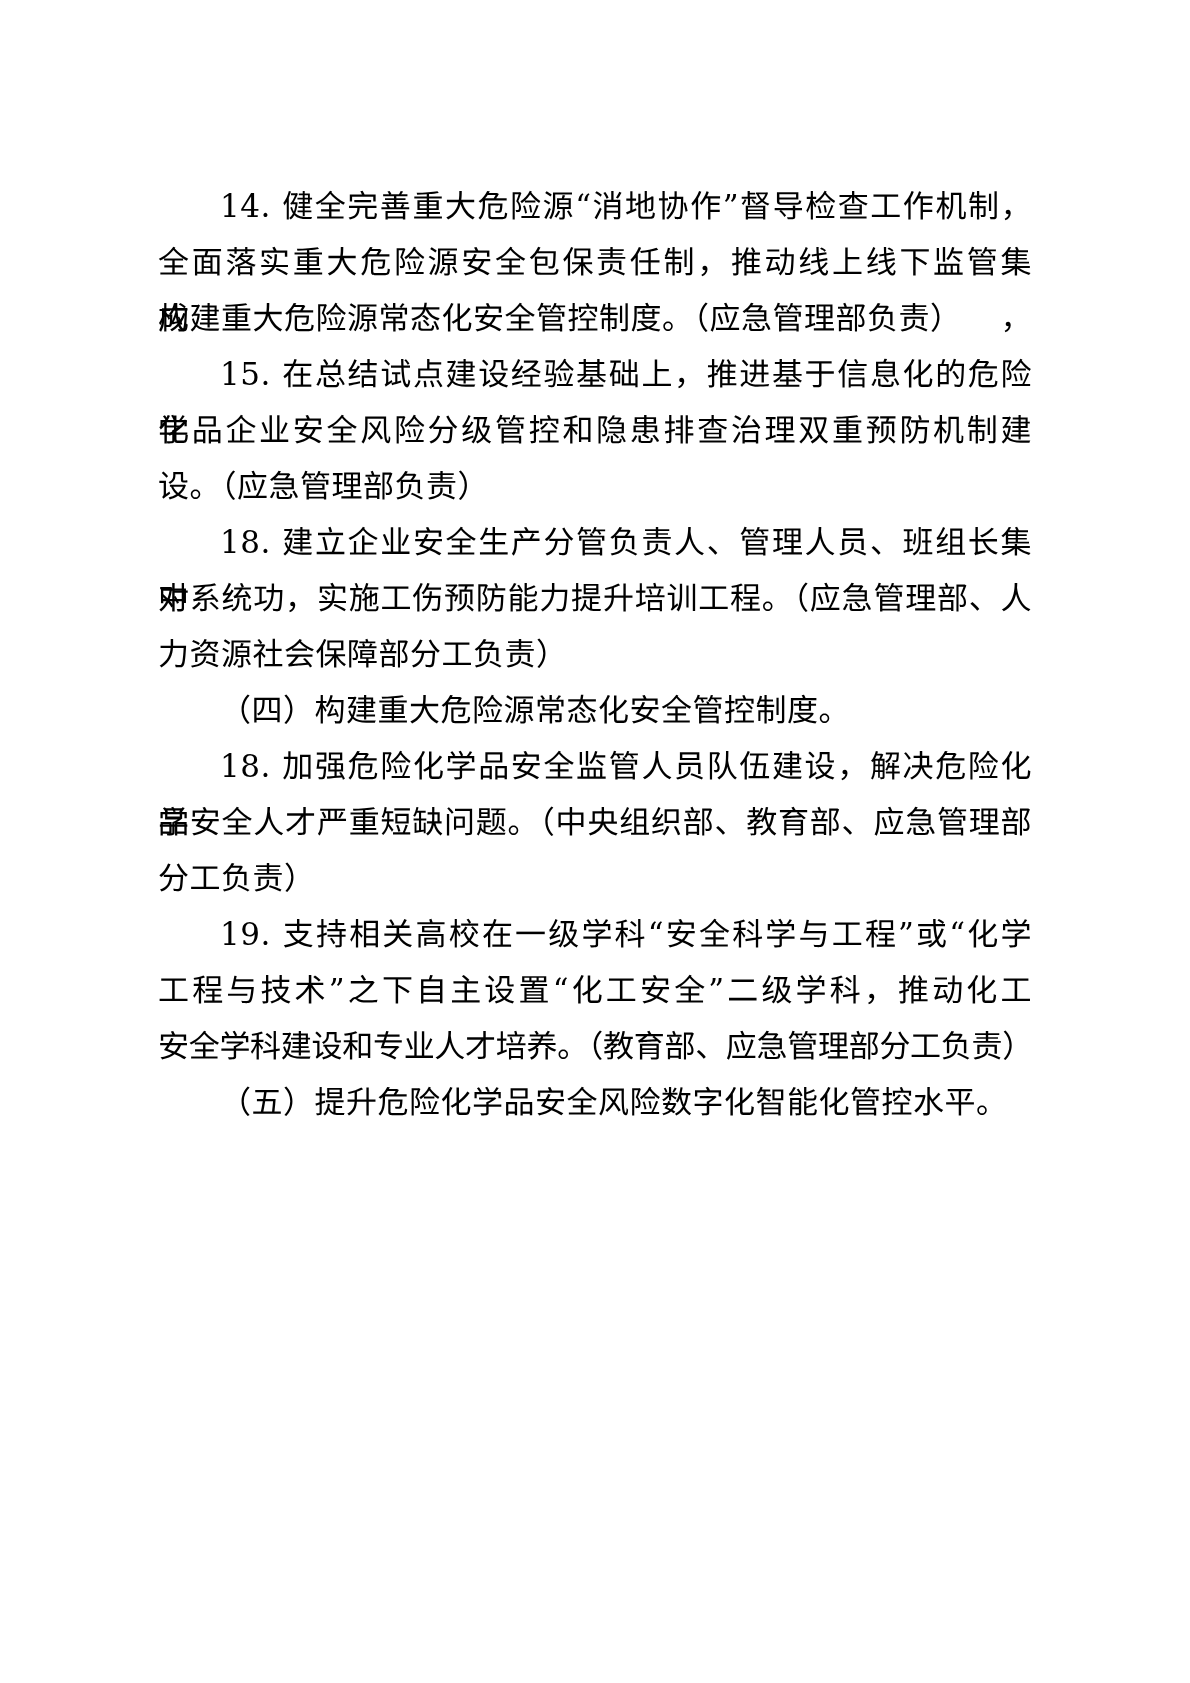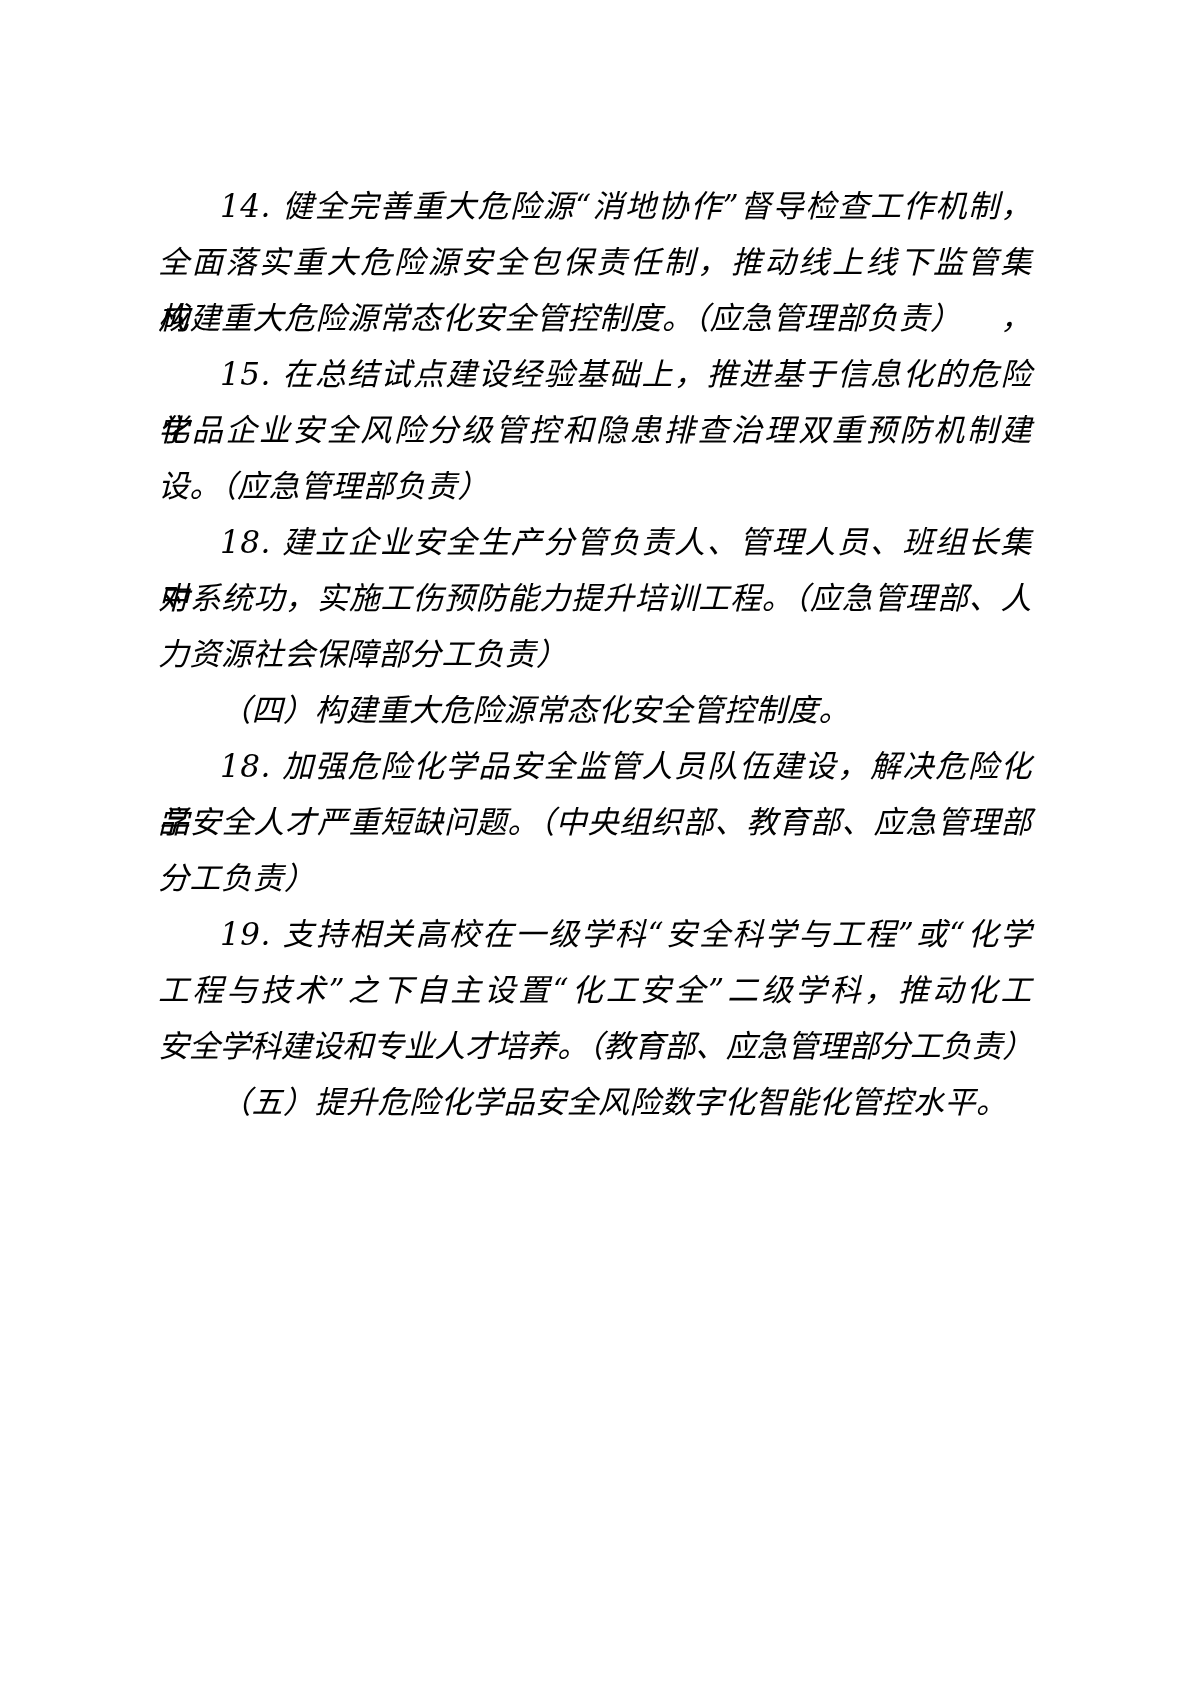--- a/index.html
+++ b/index.html
@@ -7,21 +7,20 @@
     margin: 0;
     padding: 0;
     background: #ffffff;
   }
   .page {
     position: relative;
     width: 1190px;
     height: 1683px;
     background: #ffffff;
     overflow: hidden;
-    font-style: italic;
   }
   .text-block {
     position: absolute;
     left: 158px;
     top: 178px;
     width: 874px;
   }
   .para { margin: 0; padding: 0; }
   .line {
     font-family: "DejaVu Serif", "Liberation Serif", serif;

